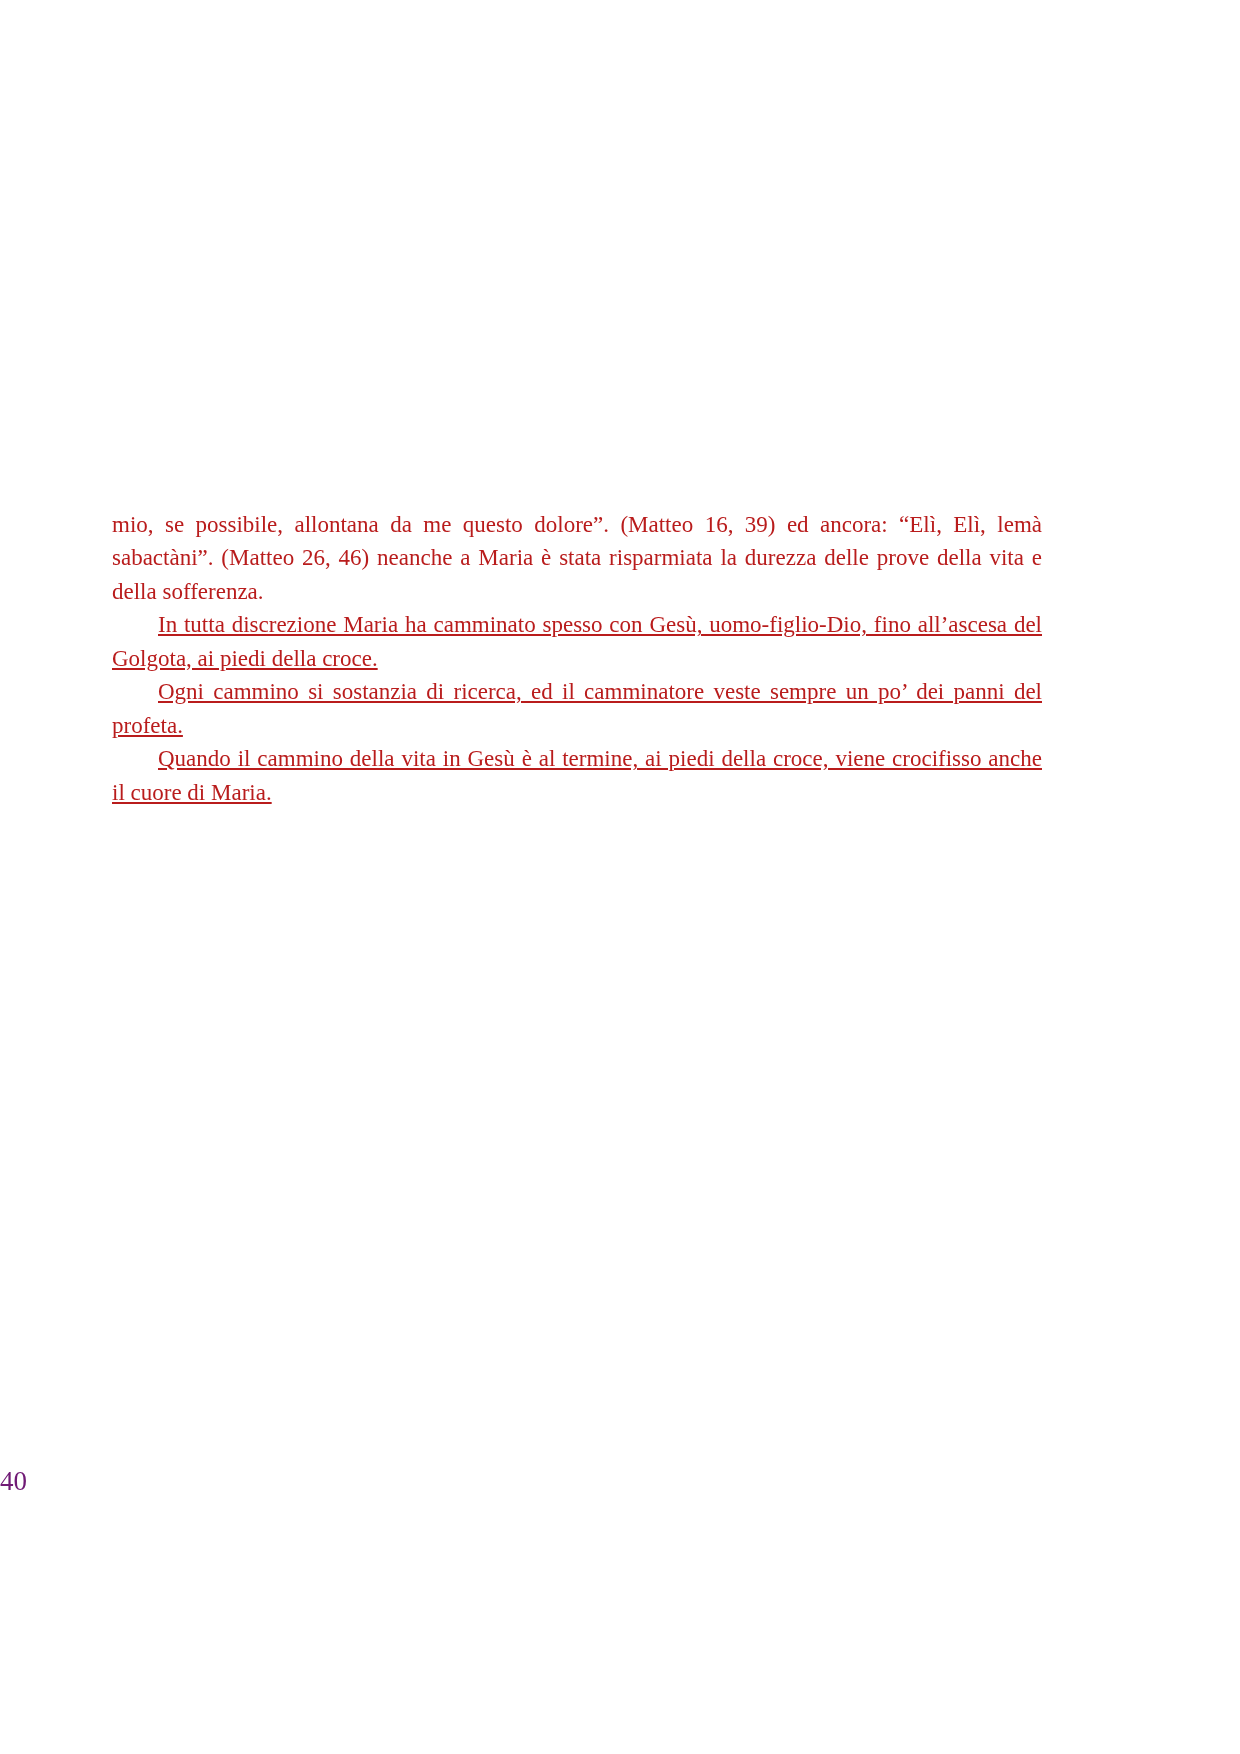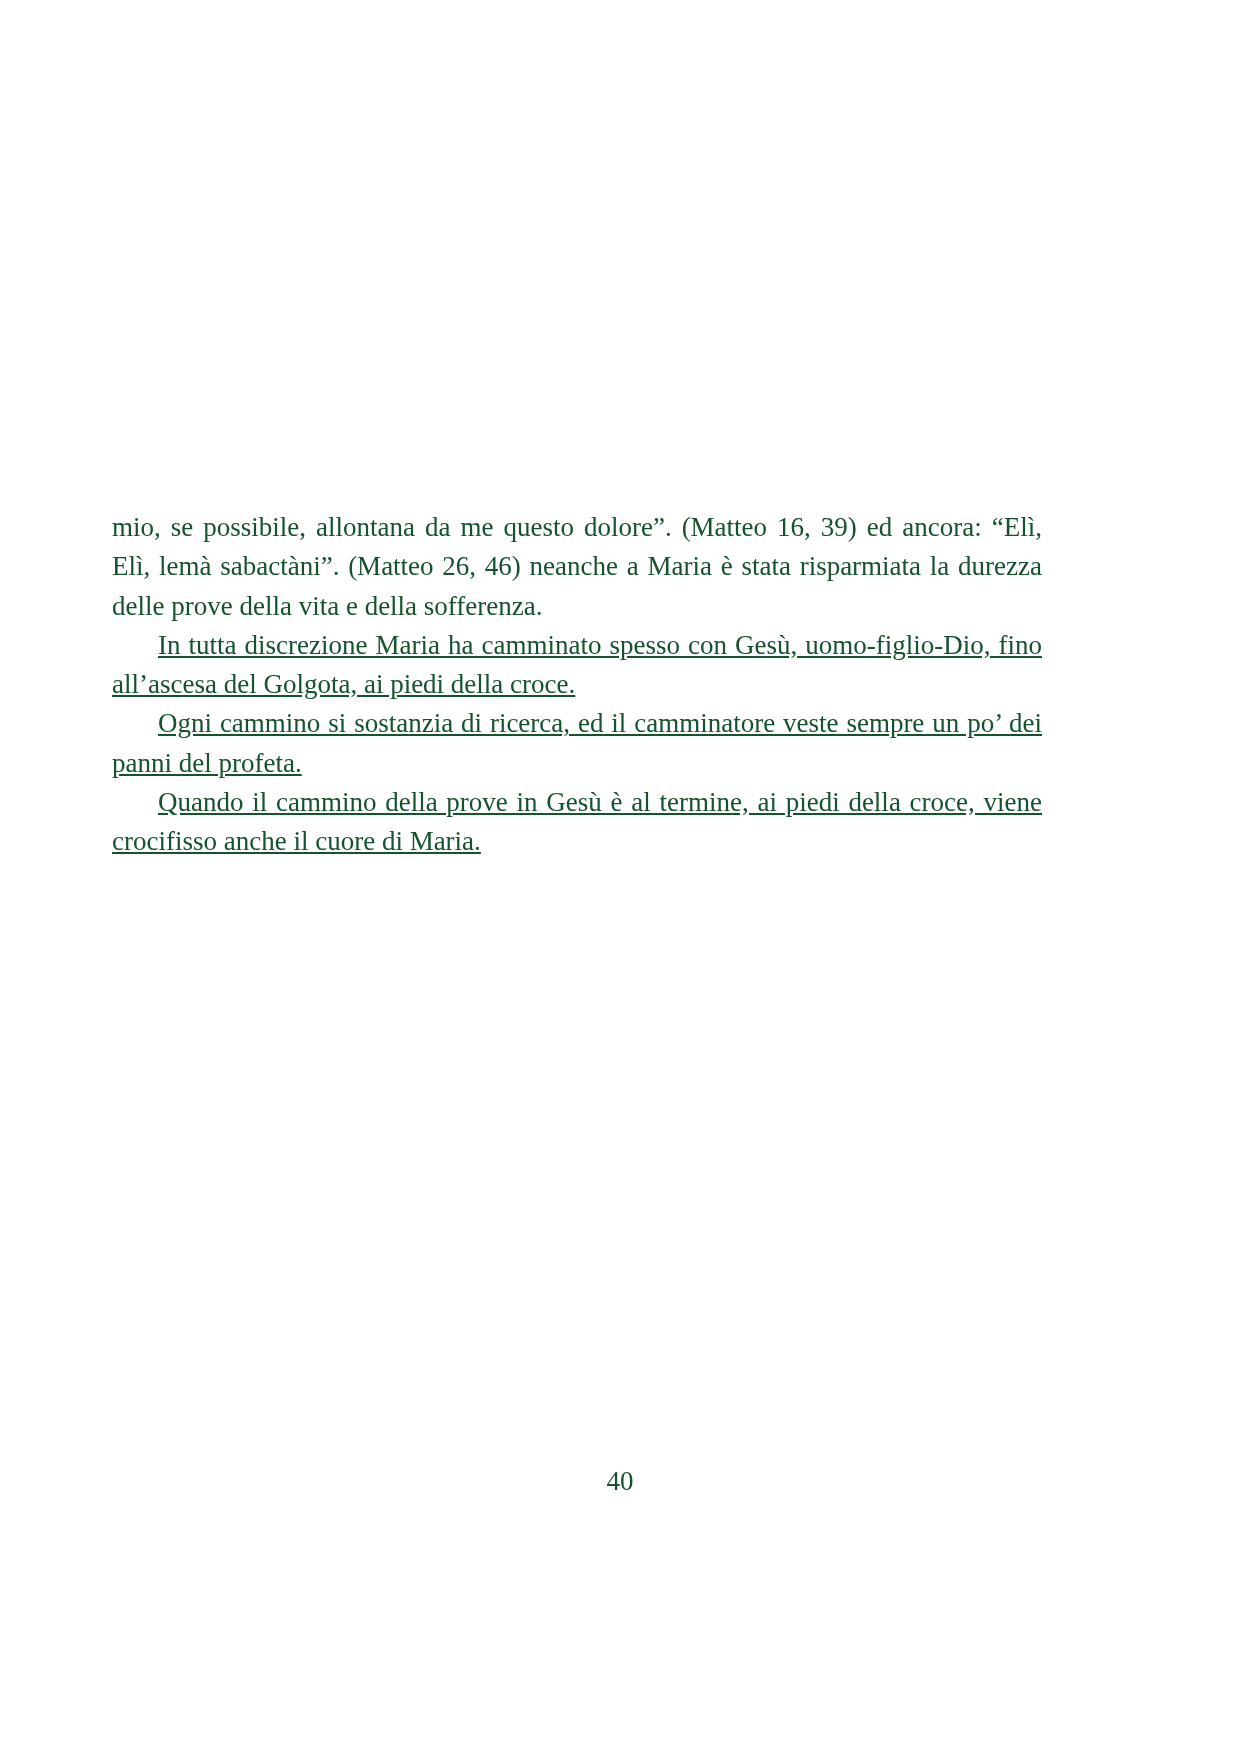--- a/index.html
+++ b/index.html
@@ -18,52 +18,51 @@
     color: #0d0d0d;
   }
   .text-block {
     position: absolute;
     left: 112px;
     top: 508px;
     width: 930px;
   }
   .para {
     margin: 0;
-    font-size: 27px;
+    font-size: 23px;
     line-height: 1.455;
     text-align: justify;
     text-justify: inter-word;
-    color: #14532d;
+    color: #b91c1c;
     hyphens: none;
   }
   .para.indent {
     text-indent: 46px;
   }
   .para + .para {
     margin-top: 0;
     text-decoration: underline;
   }
   .page-number {
     position: absolute;
     left: 0;
     right: 0;
     top: 1466px;
-    text-align: center;
     font-size: 27px;
-    color: #14532d;
+    color: #701a75;
     font-family: "Liberation Serif", "DejaVu Serif", serif;
   }
 </style>
 </head>
 <body>
 
 <div class="page">
 
   <div class="text-block">
     <p class="para">mio, se possibile, allontana da me questo dolore”. (Matteo 16, 39) ed ancora: “Elì, Elì, lemà sabactàni”. (Matteo 26, 46) neanche a Maria è stata risparmiata la durezza delle prove della vita e della sofferenza.</p>
     <p class="para indent">In tutta discrezione Maria ha camminato spesso con Gesù, uomo-figlio-Dio, fino all’ascesa del Golgota, ai piedi della croce.</p>
     <p class="para indent">Ogni cammino si sostanzia di ricerca, ed il camminatore veste sempre un po’ dei panni del profeta.</p>
-    <p class="para indent">Quando il cammino della prove in Gesù è al termine, ai piedi della croce, viene crocifisso anche il cuore di Maria.</p>
+    <p class="para indent">Quando il cammino della vita in Gesù è al termine, ai piedi della croce, viene crocifisso anche il cuore di Maria.</p>
   </div>
 
   <div class="page-number">40</div>
 
 </div>
 
 </body></html>

